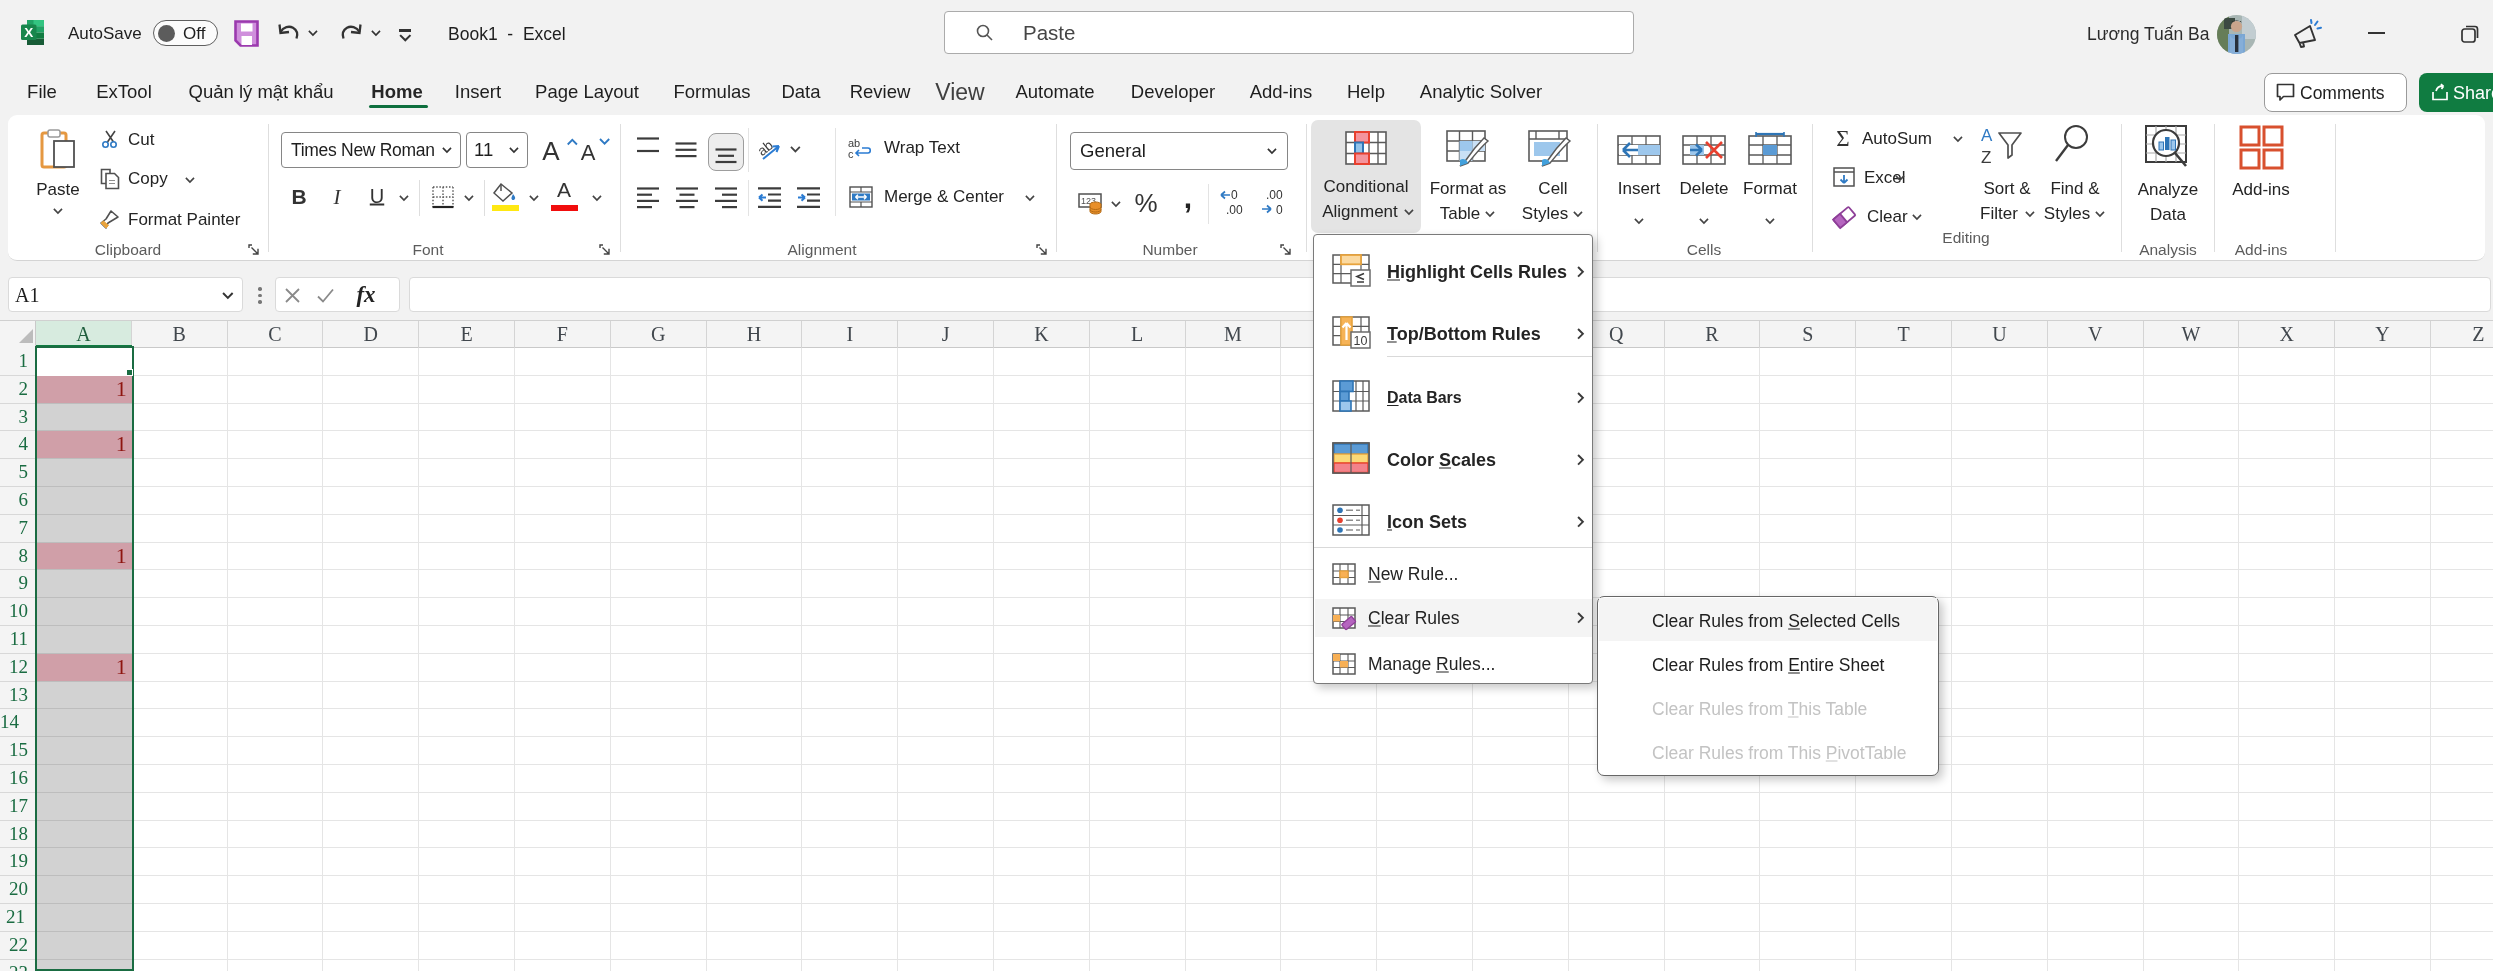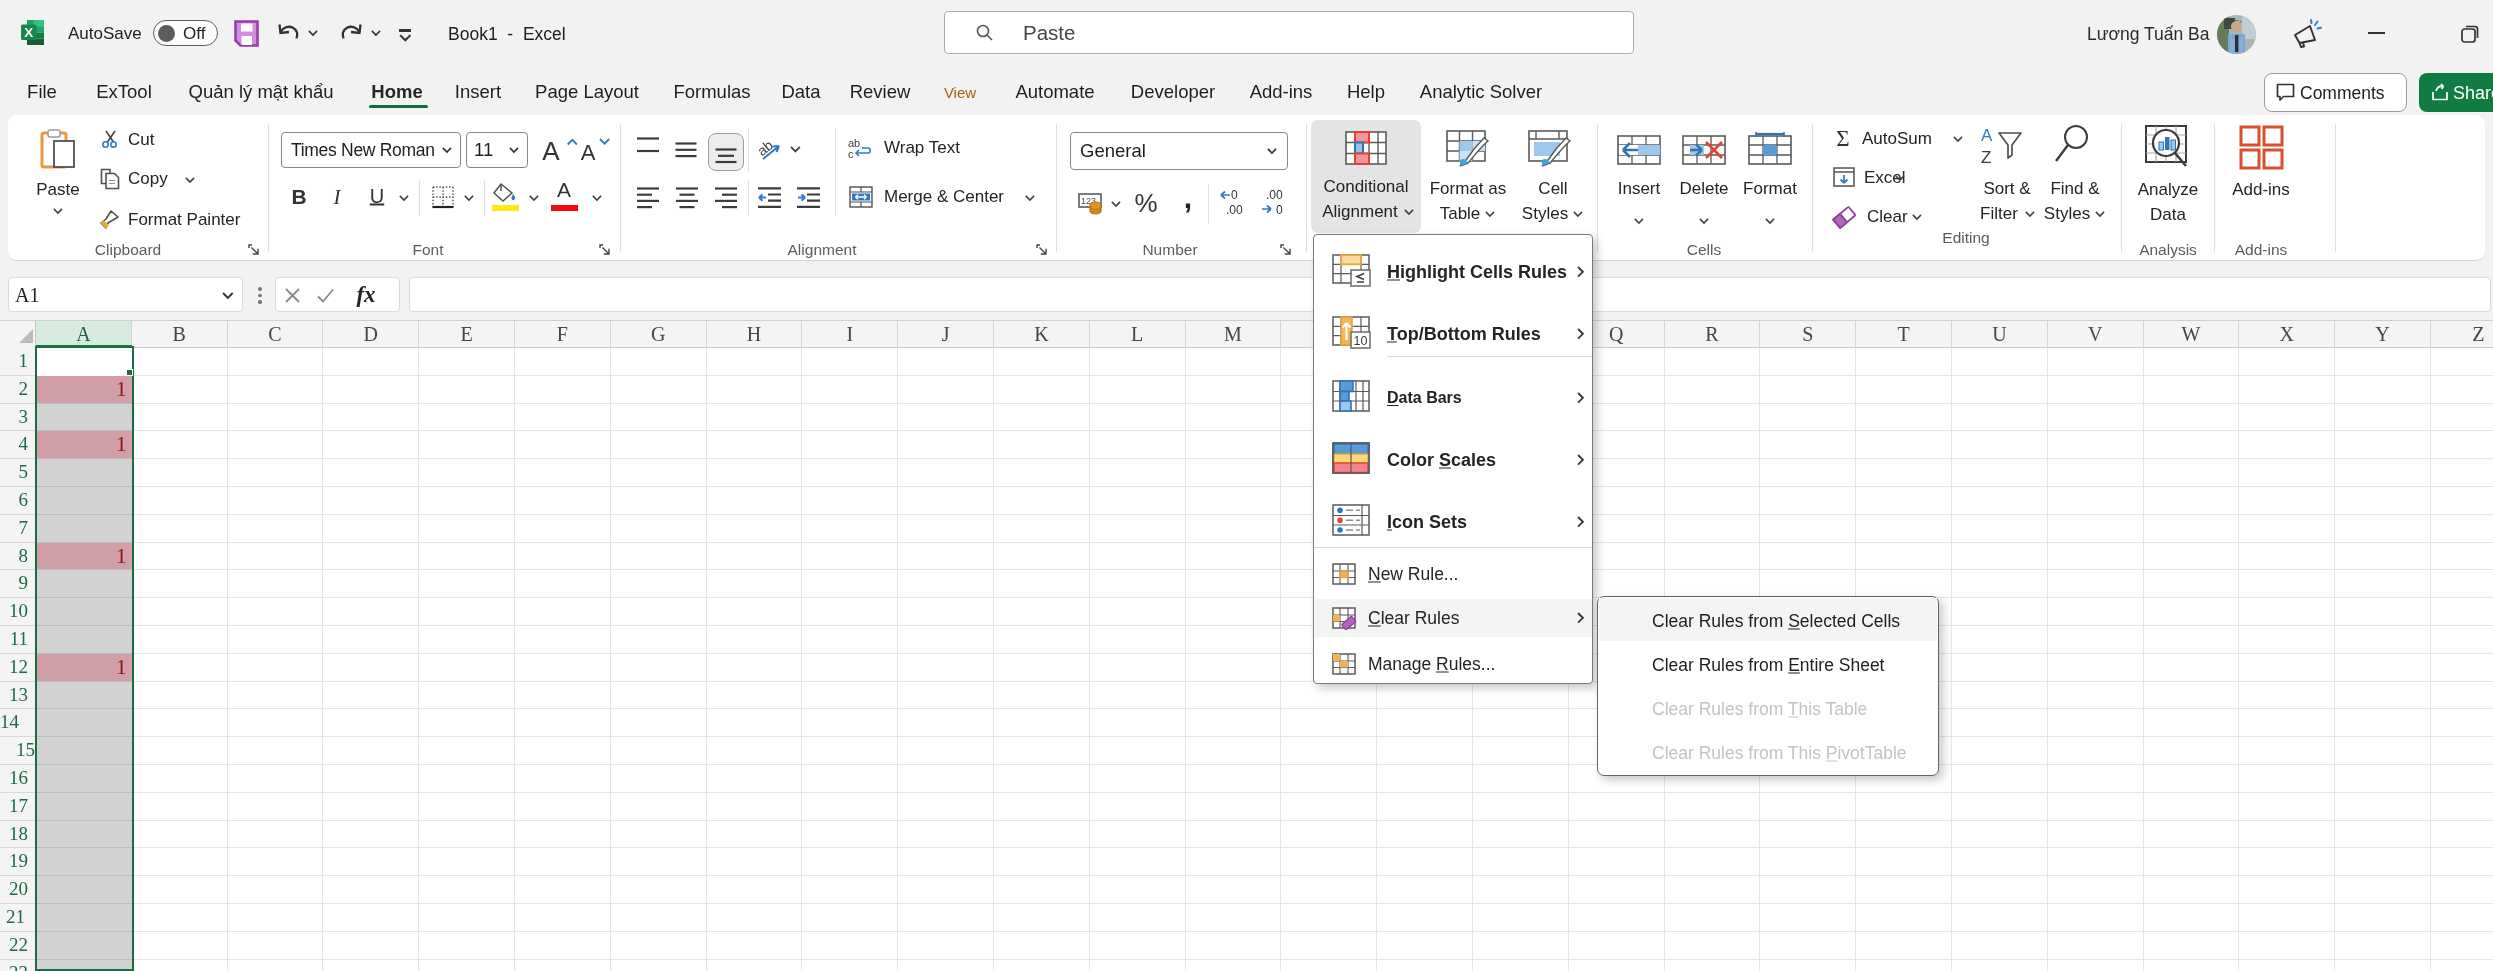--- a/index.html
+++ b/index.html
@@ -84,21 +84,21 @@
 <path d="M5 1.5 H14 a2.5 2.5 0 0 1 2.5 2.5 V13" fill="none" stroke="#333" stroke-width="1.7"></path>
 </svg>
 <div class="c" style="left:42px;top:92px;font-size:18.5px;color:#1e1e1e">File</div>
 <div class="c" style="left:124px;top:92px;font-size:18.5px;color:#1e1e1e">ExTool</div>
 <div class="c" style="left:261px;top:92px;font-size:18.5px;color:#1e1e1e">Quản lý mật khẩu</div>
 <div class="c" style="left:478px;top:92px;font-size:18.5px;color:#1e1e1e">Insert</div>
 <div class="c" style="left:587px;top:92px;font-size:18.5px;color:#1e1e1e">Page Layout</div>
 <div class="c" style="left:712px;top:92px;font-size:18.5px;color:#1e1e1e">Formulas</div>
 <div class="c" style="left:801px;top:92px;font-size:18.5px;color:#1e1e1e">Data</div>
 <div class="c" style="left:880px;top:92px;font-size:18.5px;color:#1e1e1e">Review</div>
-<div class="c" style="left:960px;top:92px;font-size:15px;color:#a16207">View</div>
+<div class="c" style="left:960px;top:92px;font-size:23px;color:#404040">View</div>
 <div class="c" style="left:1055px;top:92px;font-size:18.5px;color:#1e1e1e">Automate</div>
 <div class="c" style="left:1173px;top:92px;font-size:18.5px;color:#1e1e1e">Developer</div>
 <div class="c" style="left:1281px;top:92px;font-size:18.5px;color:#1e1e1e">Add-ins</div>
 <div class="c" style="left:1366px;top:92px;font-size:18.5px;color:#1e1e1e">Help</div>
 <div class="c" style="left:1481px;top:92px;font-size:18.5px;color:#1e1e1e">Analytic Solver</div>
 <div class="c" style="left:397px;top:92px;font-size:18.5px;font-weight:bold;color:#262626">Home</div>
 <div class="a" style="left:369px;top:104.5px;width:59px;height:3.5px;background:#0e6f3e;border-radius:2px"></div>
 <div class="a" style="left:2264px;top:73px;width:143px;height:39px;background:#fff;border:1px solid #9a9a9a;border-radius:8px"></div>
 <svg class="a" style="left:2276px;top:83px" width="19" height="19" viewBox="0 0 19 19">
 <path d="M1.5 1.5 H17.5 V13.5 H7.5 L4 17 V13.5 H1.5 Z" fill="none" stroke="#333" stroke-width="1.7" stroke-linejoin="round"></path>
@@ -508,21 +508,21 @@
 <div class="a" style="left:0px;top:459.2px;width:36px;height:27.8px;background:#f4f4f4;border-right:1px solid #c9c9c9;border-bottom:1px solid #d8d8d8;color:#1a6c42;font-family:'Liberation Serif',serif;font-size:19px;text-align:right;padding-right:7px;line-height:26.8px">5</div>
 <div class="a" style="left:0px;top:487.0px;width:36px;height:27.8px;background:#f4f4f4;border-right:1px solid #c9c9c9;border-bottom:1px solid #d8d8d8;color:#1a6c42;font-family:'Liberation Serif',serif;font-size:19px;text-align:right;padding-right:7px;line-height:26.8px">6</div>
 <div class="a" style="left:0px;top:514.8px;width:36px;height:27.8px;background:#f4f4f4;border-right:1px solid #c9c9c9;border-bottom:1px solid #d8d8d8;color:#1a6c42;font-family:'Liberation Serif',serif;font-size:19px;text-align:right;padding-right:7px;line-height:26.8px">7</div>
 <div class="a" style="left:0px;top:542.6px;width:36px;height:27.8px;background:#f4f4f4;border-right:1px solid #c9c9c9;border-bottom:1px solid #d8d8d8;color:#1a6c42;font-family:'Liberation Serif',serif;font-size:19px;text-align:right;padding-right:7px;line-height:26.8px">8</div>
 <div class="a" style="left:0px;top:570.4px;width:36px;height:27.8px;background:#f4f4f4;border-right:1px solid #c9c9c9;border-bottom:1px solid #d8d8d8;color:#1a6c42;font-family:'Liberation Serif',serif;font-size:19px;text-align:right;padding-right:7px;line-height:26.8px">9</div>
 <div class="a" style="left:0px;top:598.2px;width:36px;height:27.8px;background:#f4f4f4;border-right:1px solid #c9c9c9;border-bottom:1px solid #d8d8d8;color:#1a6c42;font-family:'Liberation Serif',serif;font-size:19px;text-align:right;padding-right:7px;line-height:26.8px">10</div>
 <div class="a" style="left:0px;top:626.0px;width:36px;height:27.8px;background:#f4f4f4;border-right:1px solid #c9c9c9;border-bottom:1px solid #d8d8d8;color:#1a6c42;font-family:'Liberation Serif',serif;font-size:19px;text-align:right;padding-right:7px;line-height:26.8px">11</div>
 <div class="a" style="left:0px;top:653.8px;width:36px;height:27.8px;background:#f4f4f4;border-right:1px solid #c9c9c9;border-bottom:1px solid #d8d8d8;color:#1a6c42;font-family:'Liberation Serif',serif;font-size:19px;text-align:right;padding-right:7px;line-height:26.8px">12</div>
 <div class="a" style="left:0px;top:681.6px;width:36px;height:27.8px;background:#f4f4f4;border-right:1px solid #c9c9c9;border-bottom:1px solid #d8d8d8;color:#1a6c42;font-family:'Liberation Serif',serif;font-size:19px;text-align:right;padding-right:7px;line-height:26.8px">13</div>
 <div class="a" style="left:0px;top:709.4px;width:36px;height:27.8px;background:#f4f4f4;border-right:1px solid #c9c9c9;border-bottom:1px solid #d8d8d8;color:#1a6c42;font-family:'Liberation Serif',serif;font-size:19px;text-align:right;padding-right:24px;line-height:26.8px">14</div>
-<div class="a" style="left:0px;top:737.2px;width:36px;height:27.8px;background:#f4f4f4;border-right:1px solid #c9c9c9;border-bottom:1px solid #d8d8d8;color:#1a6c42;font-family:'Liberation Serif',serif;font-size:19px;text-align:right;line-height:26.8px">15</div>
+<div class="a" style="left:0px;top:737.2px;width:36px;height:27.8px;background:#f4f4f4;border-right:1px solid #c9c9c9;border-bottom:1px solid #d8d8d8;color:#1a6c42;font-family:'Liberation Serif',serif;font-size:19px;text-align:right;padding-right:7px;line-height:26.8px">15</div>
 <div class="a" style="left:0px;top:765.0px;width:36px;height:27.8px;background:#f4f4f4;border-right:1px solid #c9c9c9;border-bottom:1px solid #d8d8d8;color:#1a6c42;font-family:'Liberation Serif',serif;font-size:19px;text-align:right;padding-right:7px;line-height:26.8px">16</div>
 <div class="a" style="left:0px;top:792.8px;width:36px;height:27.8px;background:#f4f4f4;border-right:1px solid #c9c9c9;border-bottom:1px solid #d8d8d8;color:#1a6c42;font-family:'Liberation Serif',serif;font-size:19px;text-align:right;padding-right:7px;line-height:26.8px">17</div>
 <div class="a" style="left:0px;top:820.6px;width:36px;height:27.8px;background:#f4f4f4;border-right:1px solid #c9c9c9;border-bottom:1px solid #d8d8d8;color:#1a6c42;font-family:'Liberation Serif',serif;font-size:19px;text-align:right;padding-right:7px;line-height:26.8px">18</div>
 <div class="a" style="left:0px;top:848.4px;width:36px;height:27.8px;background:#f4f4f4;border-right:1px solid #c9c9c9;border-bottom:1px solid #d8d8d8;color:#1a6c42;font-family:'Liberation Serif',serif;font-size:19px;text-align:right;padding-right:7px;line-height:26.8px">19</div>
 <div class="a" style="left:0px;top:876.2px;width:36px;height:27.8px;background:#f4f4f4;border-right:1px solid #c9c9c9;border-bottom:1px solid #d8d8d8;color:#1a6c42;font-family:'Liberation Serif',serif;font-size:19px;text-align:right;padding-right:7px;line-height:26.8px">20</div>
 <div class="a" style="left:0px;top:904.0px;width:36px;height:27.8px;background:#f4f4f4;border-right:1px solid #c9c9c9;border-bottom:1px solid #d8d8d8;color:#1a6c42;font-family:'Liberation Serif',serif;font-size:19px;text-align:right;padding-right:10px;line-height:26.8px">21</div>
 <div class="a" style="left:0px;top:931.8px;width:36px;height:27.8px;background:#f4f4f4;border-right:1px solid #c9c9c9;border-bottom:1px solid #d8d8d8;color:#1a6c42;font-family:'Liberation Serif',serif;font-size:19px;text-align:right;padding-right:7px;line-height:26.8px">22</div>
 <div class="a" style="left:0px;top:959.6px;width:36px;height:27.8px;background:#f4f4f4;border-right:1px solid #c9c9c9;border-bottom:1px solid #d8d8d8;color:#1a6c42;font-family:'Liberation Serif',serif;font-size:19px;text-align:right;padding-right:7px;line-height:26.8px">23</div>
 <div class="a" style="left:36.0px;top:348.0px;width:2457.0px;height:623.0px;
 background-image:repeating-linear-gradient(to right,transparent 0 94.8px,#e5e5e5 94.8px 95.8px),

